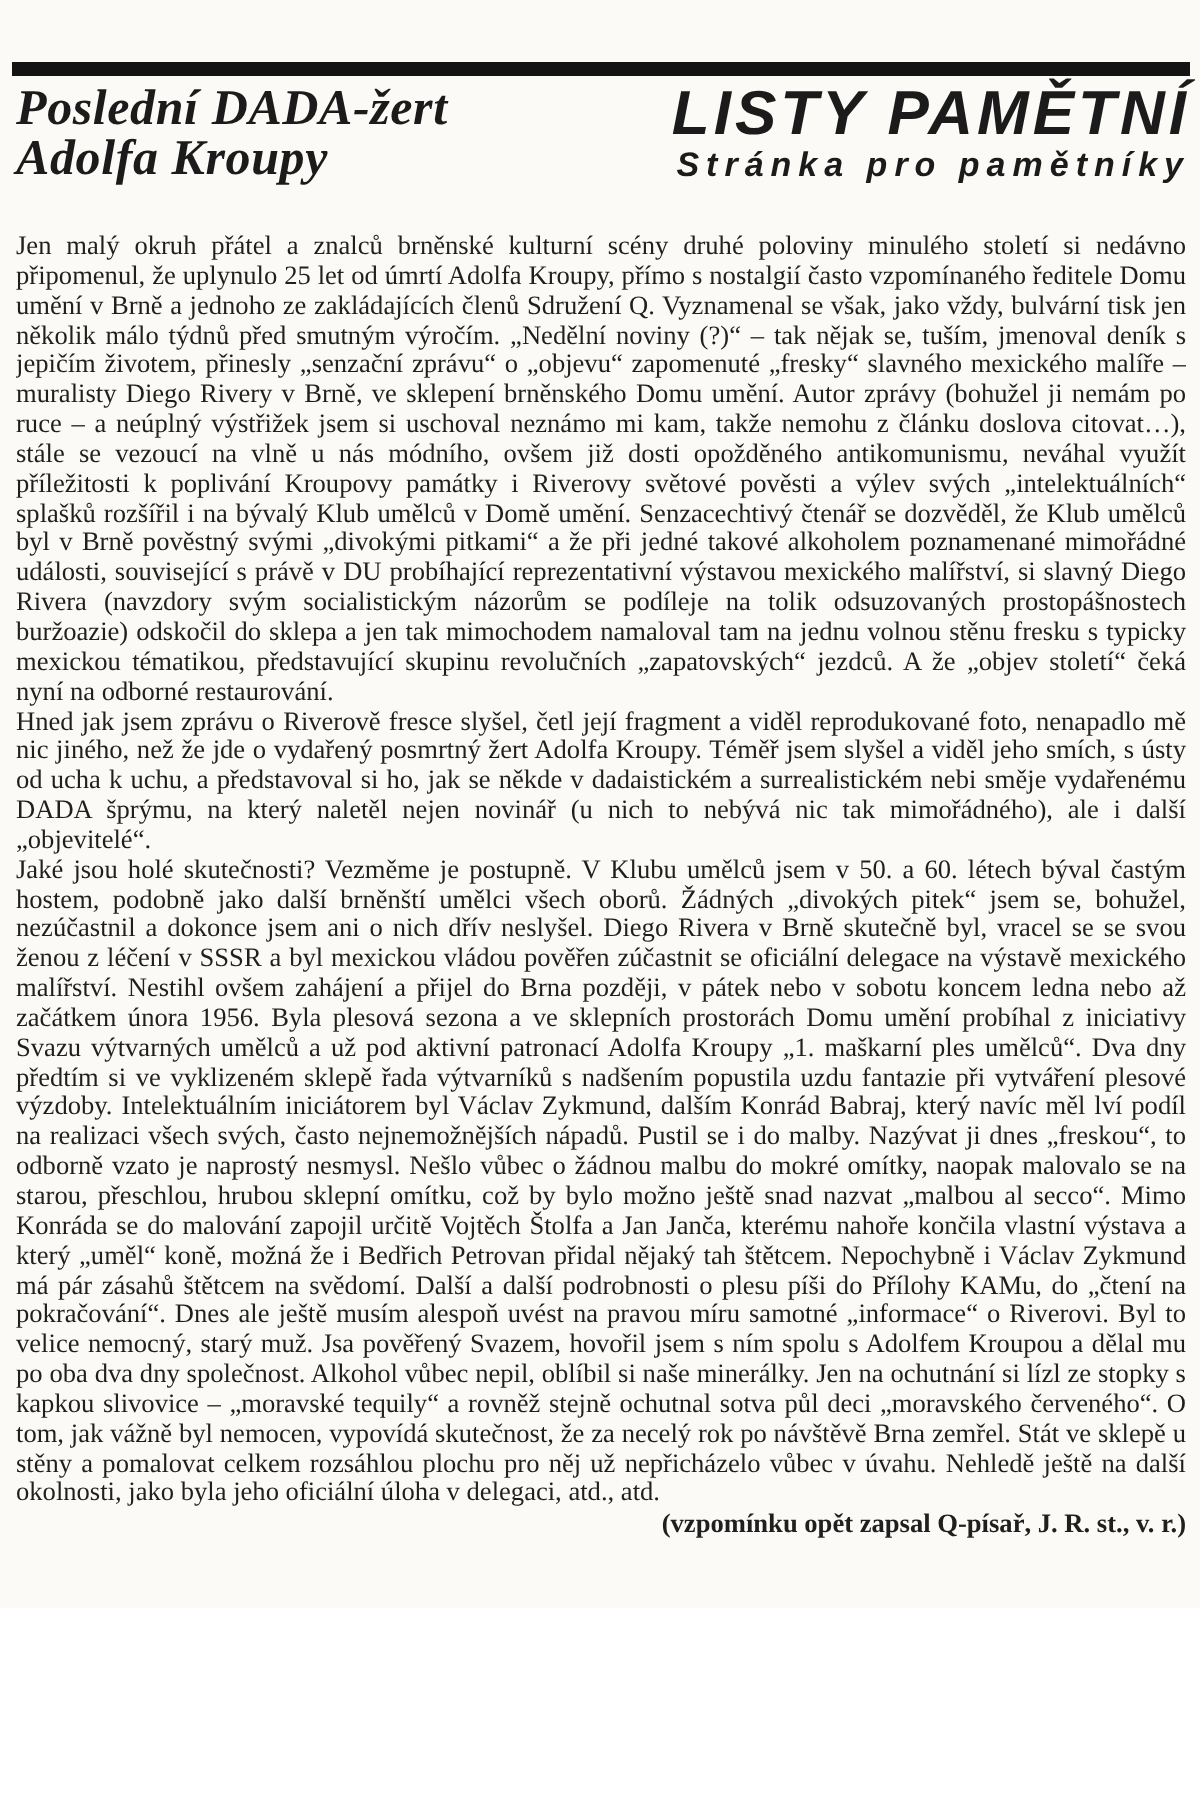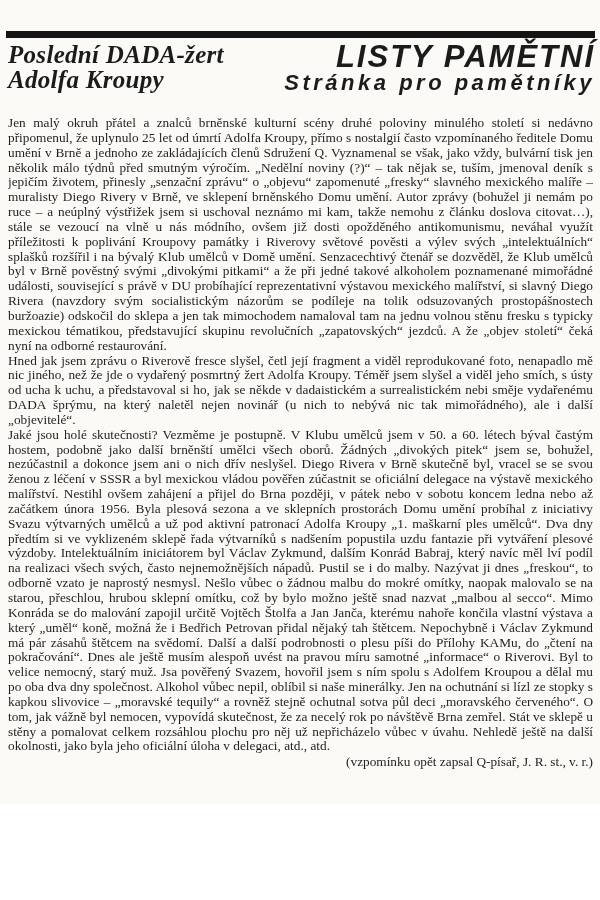--- a/index.html
+++ b/index.html
@@ -44,41 +44,41 @@
     font-weight: bold;
     font-style: italic;
     white-space: nowrap;
   }
   .masthead-title {
     font-size: 31px;
     line-height: 30px;
     letter-spacing: 2px;
   }
   .masthead-subtitle {
-    font-size: 22px;
+    font-size: 17px;
     line-height: 19px;
     letter-spacing: 3.5px;
     margin-top: 1px;
   }
   .article-body {
     position: absolute;
     top: 116px;
     left: 8px;
     width: 585px;
     max-height: 752px;
     overflow: hidden;
     font-size: 13.3px;
     line-height: 14.85px;
     text-align: justify;
     color: #1f1f1f;
   }
   .article-body p { margin: 0; }
   .signature {
     text-align: right;
-    font-weight: normal;
+    font-weight: bold;
     margin-top: 1px;
   }
   .footer {
     position: absolute;
     left: 6px;
     top: 866px;
     font-family: "Liberation Sans", sans-serif;
     font-weight: bold;
     font-size: 13px;
     letter-spacing: 4.5px;

